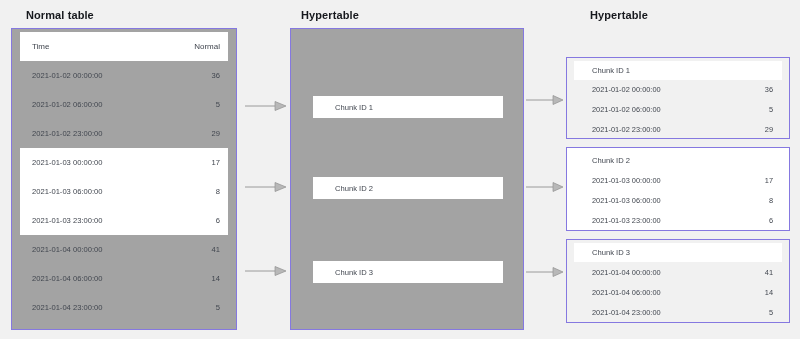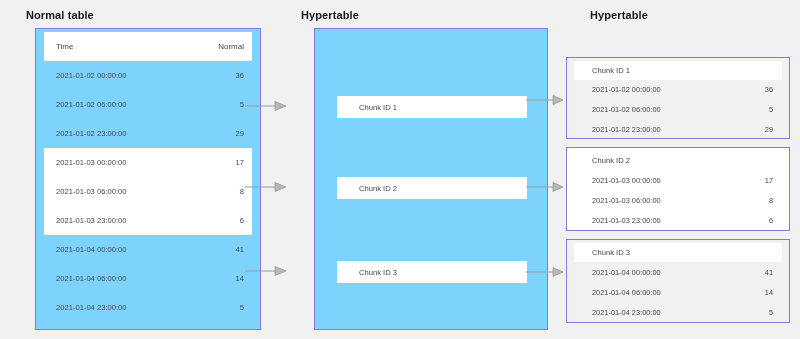--- a/index.html
+++ b/index.html
@@ -30,23 +30,22 @@
     white-space: nowrap;
   }
   #title-normal     { left: 26px;  top: 9px; }
   #title-hypertable { left: 301px; top: 9px; }
   #title-hypertables{ left: 590px; top: 9px; }
 
   
   .panel {
     position: absolute;
     border: 1.3px solid #8578e0;
-    background: #7dd3fc;
-    box-sizing: border-box;
-    margin-left: 24px;
+    background: #a3a3a3;
+    box-sizing: border-box;
   }
 
   
   #normal-table {
     left: 11px;
     top: 28px;
     width: 226px;
     height: 302px;
   }
   .nt-inner {

